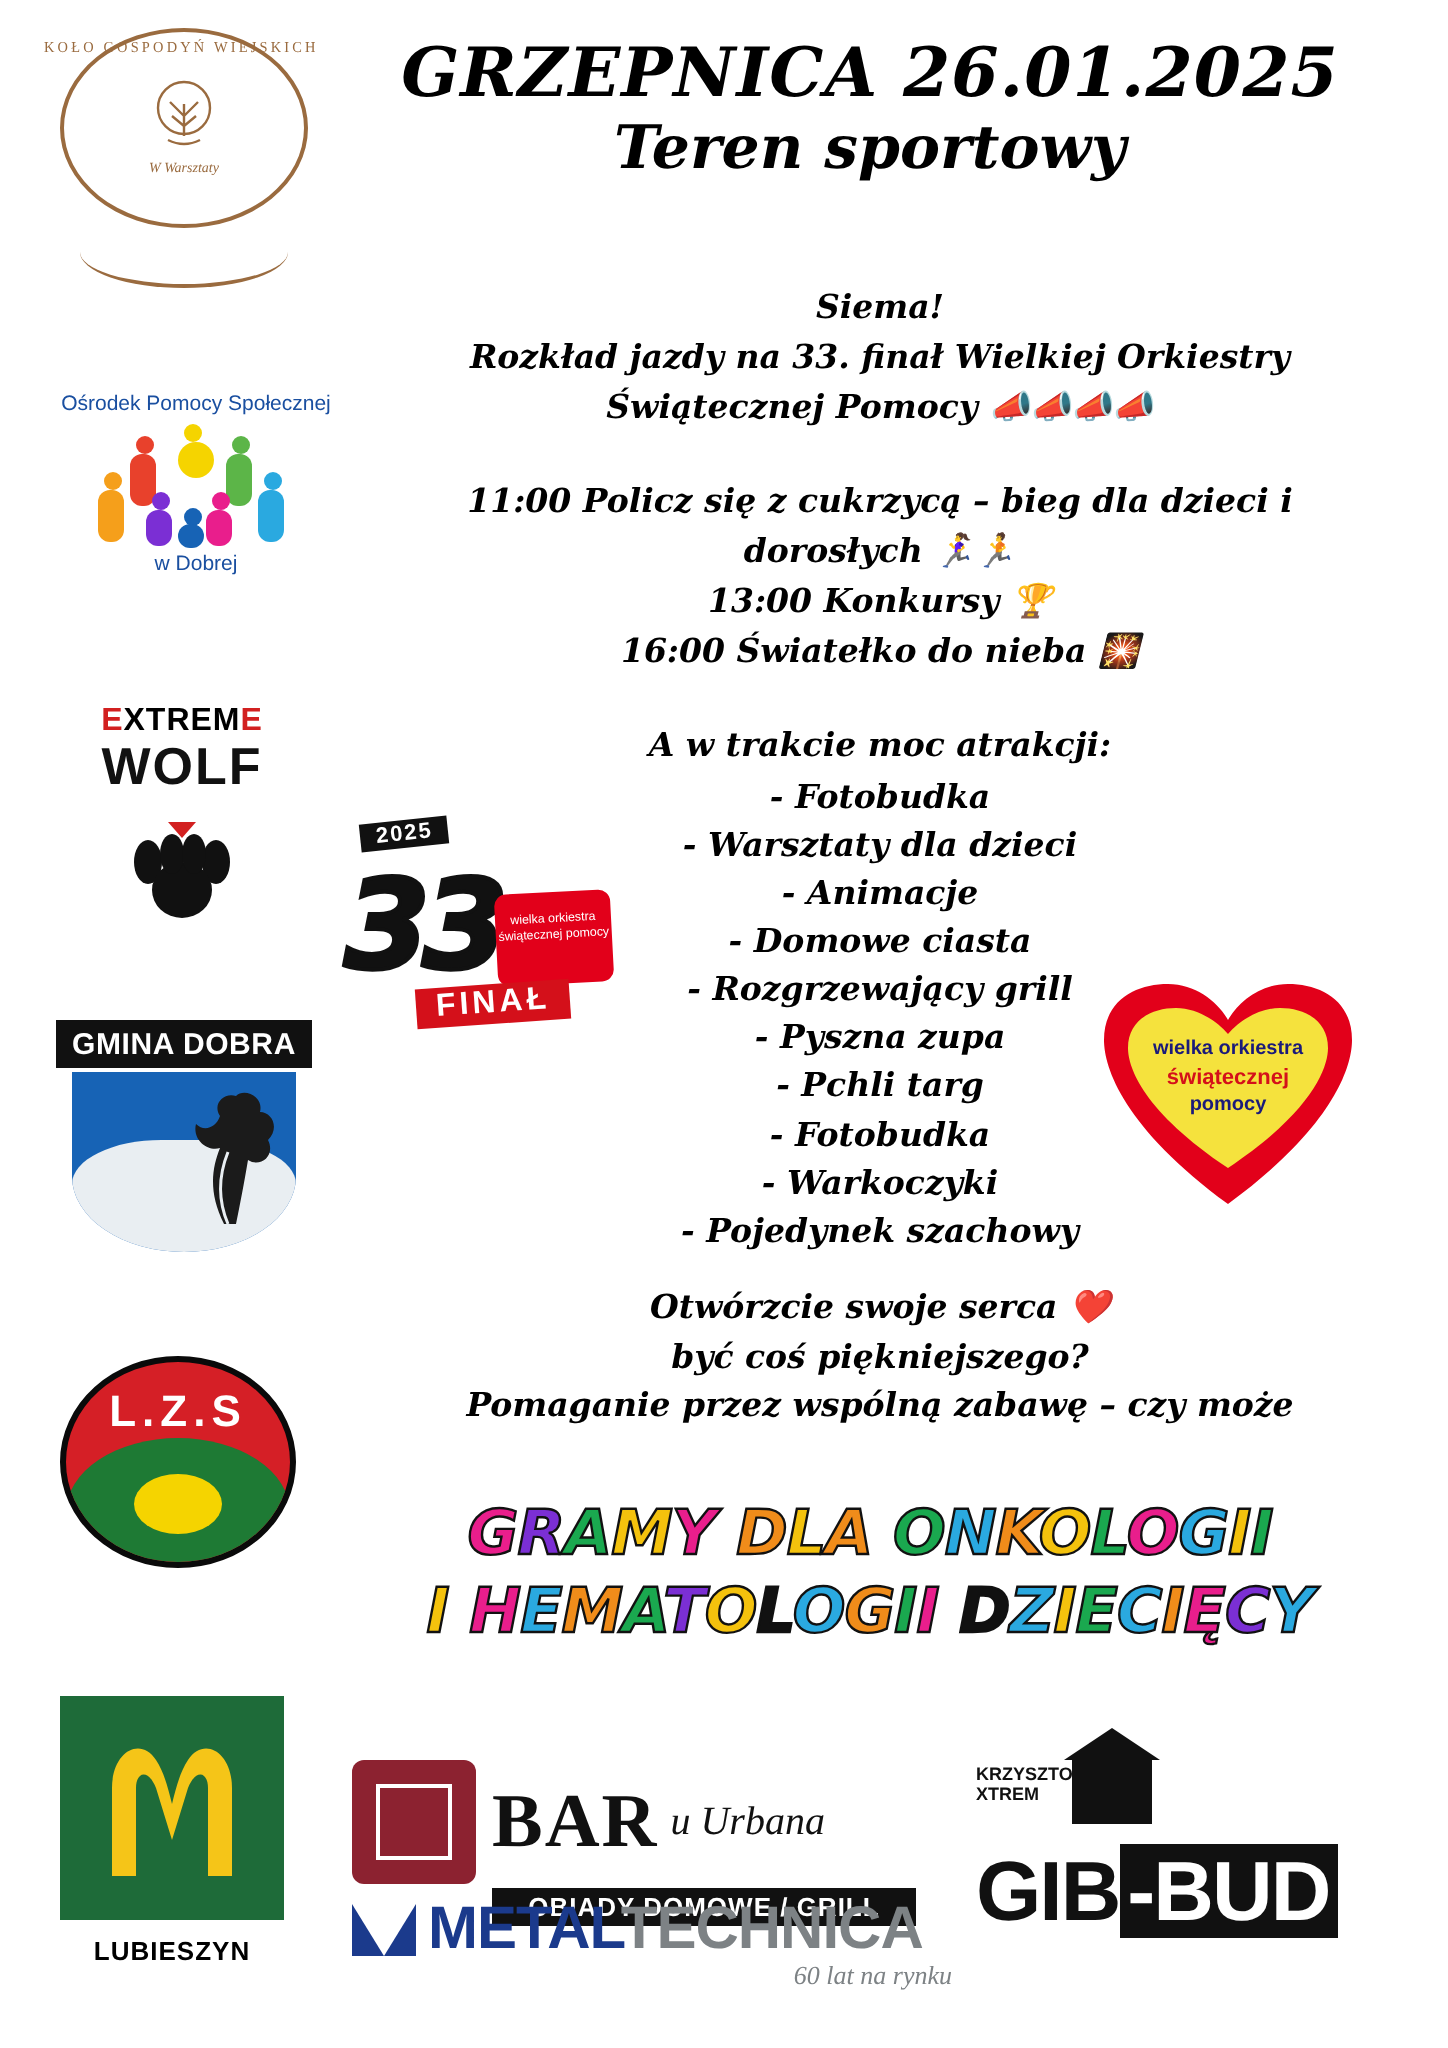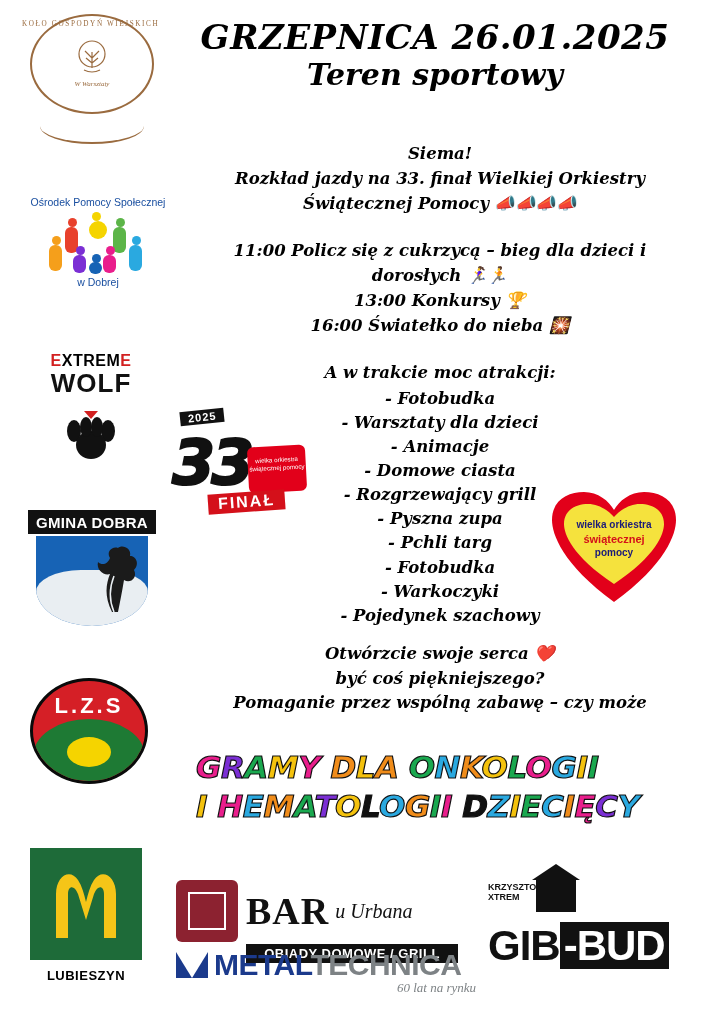--- a/index.html
+++ b/index.html
@@ -331,20 +331,21 @@
     line-height: 1.35;
     color: #1a1a7a;
   }
   #wosp .heart .txt .l2 { color: #d4101a; font-size: 11px; }
 
   
   .banner {
     position: absolute;
     left: 196px; top: 748px;
     width: 478px;
+    text-align: center;
     font-family: "DejaVu Sans", sans-serif;
     font-weight: bold;
     font-style: italic;
     font-size: 31px;
     letter-spacing: -0.5px;
     line-height: 1.25;
   }
   .banner span { -webkit-text-stroke: 1.2px #111; }
 
   

